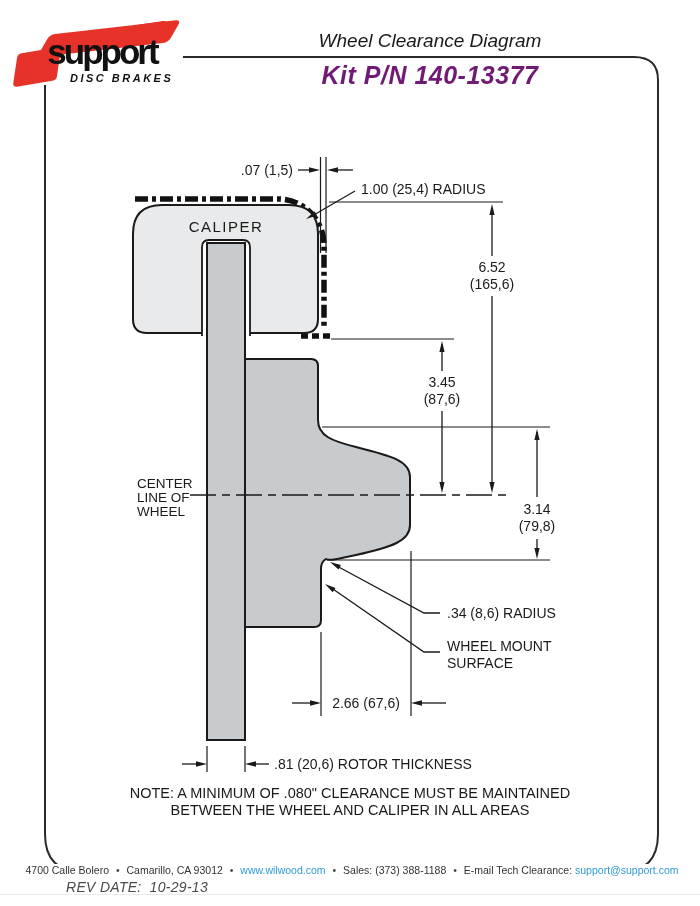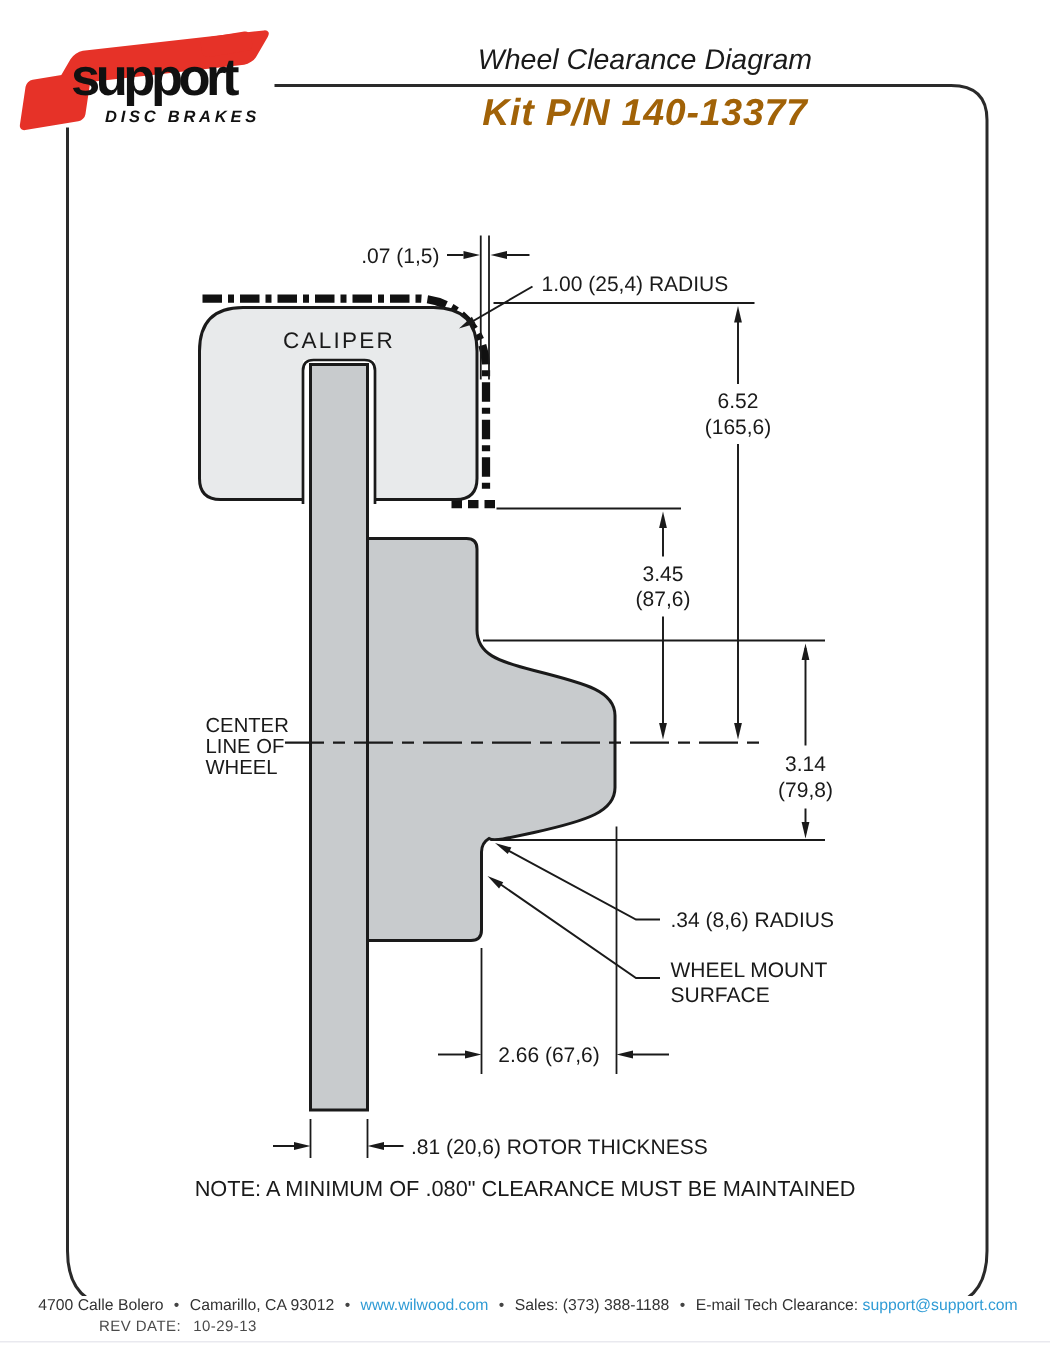--- a/index.html
+++ b/index.html
@@ -10,41 +10,41 @@
   .t14{font-size:14px;}
   .t13{font-size:13.5px;}
   .cal{font-size:15px;letter-spacing:1.5px;}
   .mid{text-anchor:middle;}
   .end{text-anchor:end;}
 
   
   .title{left:270px;top:30px;width:320px;text-align:center;font-size:19px;
          font-weight:normal;font-style:italic;color:#1a1a1a;}
   .kit{left:260px;top:61px;width:340px;text-align:center;font-size:25px;
-       font-weight:bold;font-style:italic;color:#a16207;letter-spacing:.5px;}
+       font-weight:bold;font-style:italic;color:#701a75;letter-spacing:.5px;}
 
   
   .logo{left:18px;top:26px;width:168px;height:68px;}
   .brush{position:absolute;background:#e63228;}
   .b1{left:30px;top:1px;width:122px;height:23px;transform:skewX(-35deg) rotate(-7deg);border-radius:5px;}
   .b2{left:-2px;top:24px;width:42px;height:34px;transform:skewX(-18deg) rotate(-10deg);border-radius:4px;}
   .b3{left:116px;top:-3px;width:34px;height:13px;transform:rotate(-9deg);border-radius:4px;}
   .brand{position:absolute;left:0px;top:6px;width:168px;text-align:center;font-size:35px;
          font-weight:bold;color:#111;letter-spacing:-3px;}
   .tagline{position:absolute;left:52px;top:46px;font-size:11px;font-weight:bold;
            font-style:italic;letter-spacing:2.5px;color:#111;}
 
   
   .note{left:0;width:700px;text-align:center;font-size:14.5px;color:#1a1a1a;}
   .n1{top:785px;} .n2{top:802px;}
   .footerbar{top:864px;left:352px;transform:translateX(-50%);background:#fff;
              padding:0 9px;font-size:10.5px;color:#333;white-space:nowrap;z-index:5;}
   .footerbar .lnk{color:#2f9bd5;}
   .footerbar .sep{margin:0 4px;color:#444;}
-  .rev{left:66px;top:879px;font-size:10px;color:#4a4a4a;letter-spacing:.3px;}
+  .rev{left:66px;top:879px;font-size:14px;color:#4a4a4a;letter-spacing:.3px;font-style:italic;}
   .rev .rd{margin-left:8px;}
   .botline{left:0;top:894px;width:700px;height:1px;background:#e9e9ef;}
 </style>
 </head>
 <body>
 
 <div class="page">
 
   <svg class="abs" style="left:0;top:0;z-index:1" width="700" height="906" viewBox="0 0 700 906">
 
@@ -145,20 +145,21 @@
     <div class="brush b2"></div>
     <div class="brush b3"></div>
     <div class="brand">support</div>
     <div class="tagline">DISC BRAKES</div>
   </div>
 
   <div class="abs title">Wheel Clearance Diagram</div>
   <div class="abs kit">Kit P/N 140-13377</div>
 
   <div class="abs note n1">NOTE: A MINIMUM OF .080" CLEARANCE MUST BE MAINTAINED</div>
+  <div class="abs note n2">BETWEEN THE WHEEL AND CALIPER IN ALL AREAS</div>
 
   <div class="abs footerbar">
     <span>4700 Calle Bolero</span>
     <span class="sep">•</span>
     <span>Camarillo, CA 93012</span>
     <span class="sep">•</span>
     <span class="lnk">www.wilwood.com</span>
     <span class="sep">•</span>
     <span>Sales: (373) 388-1188</span>
     <span class="sep">•</span>

